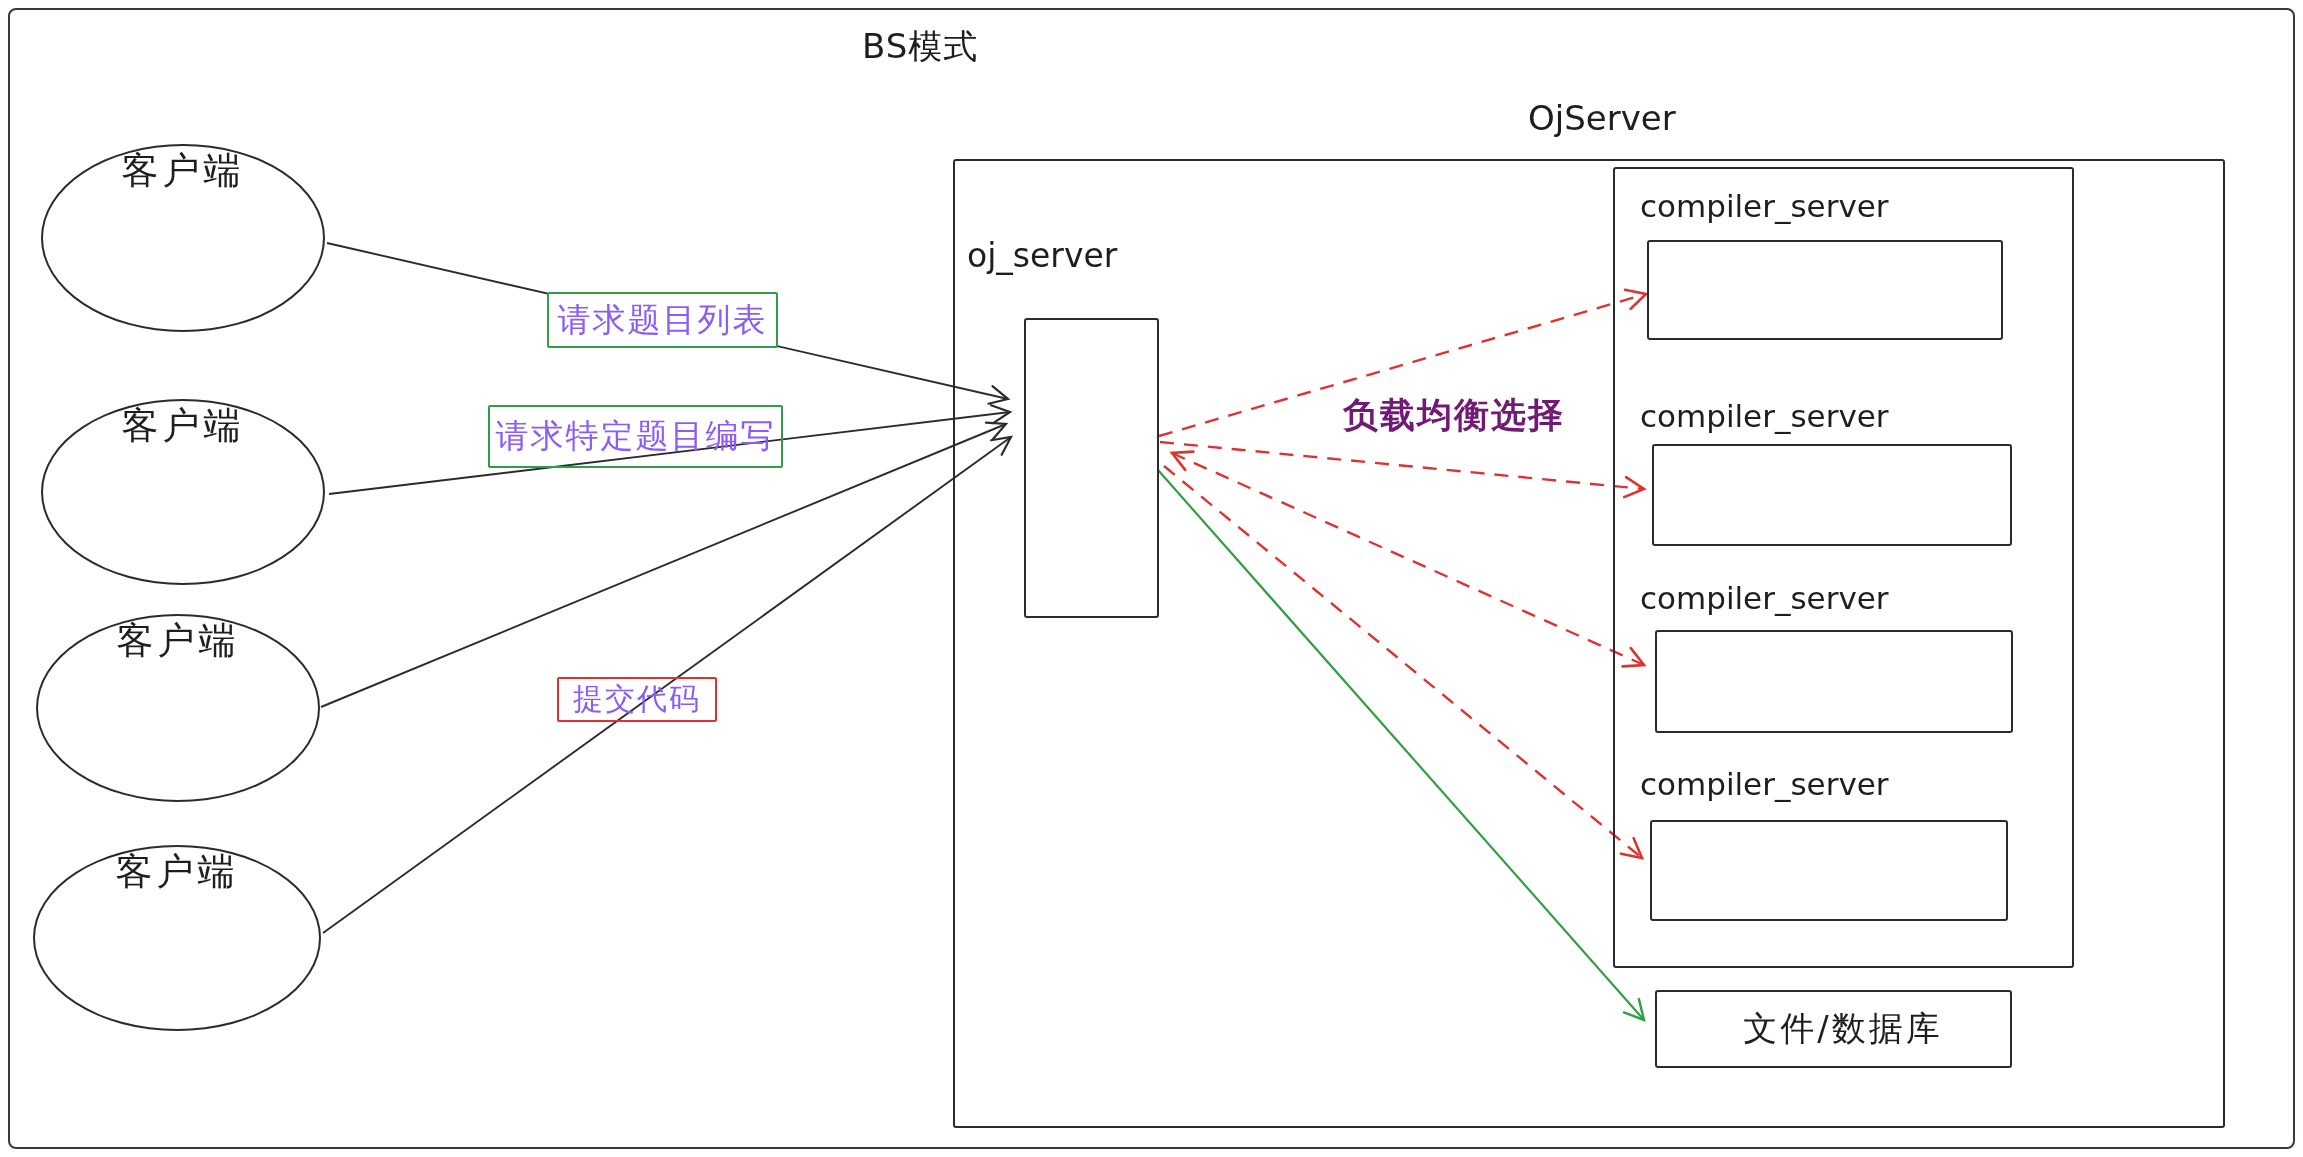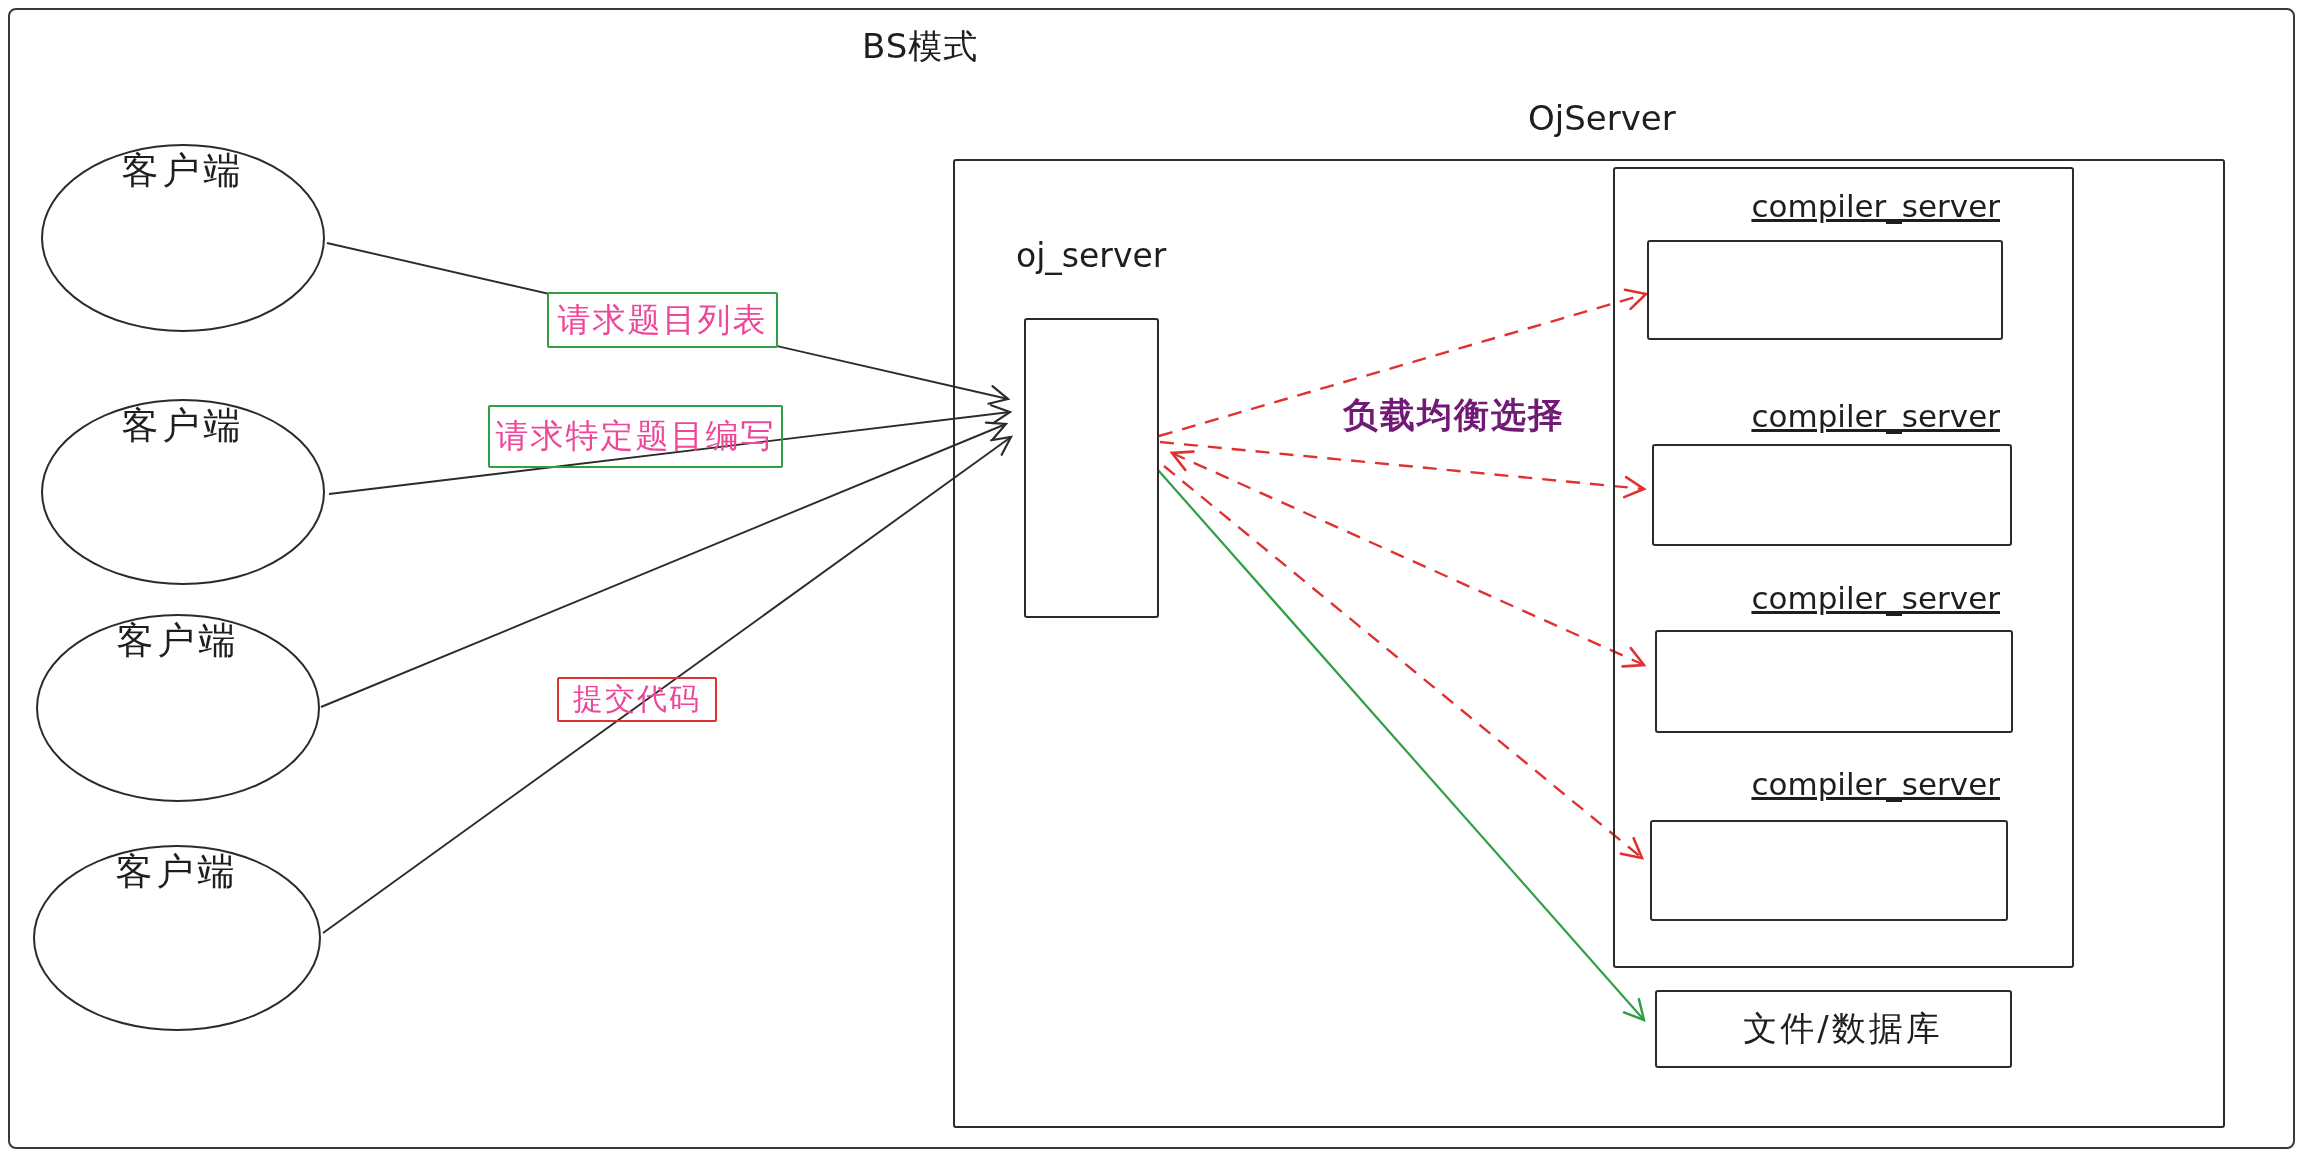--- a/index.html
+++ b/index.html
@@ -23,25 +23,25 @@
   .thick{border-width:2.5px;}
   .label{position:absolute;white-space:nowrap;}
   .ellipse{
     position:absolute;border:2.5px solid #2b2b2b;border-radius:50%;
     display:flex;align-items:flex-start;justify-content:center;
     box-sizing:border-box;font-size:37px;letter-spacing:4px;background:transparent;
   }
   .req-box{
     position:absolute;box-sizing:border-box;border:2.5px solid #2f9e44;
     display:flex;align-items:center;justify-content:center;
-    font-size:33px;letter-spacing:2px;color:#ec4899;border-radius:2px;
+    font-size:33px;letter-spacing:2px;color:#8b5cf6;border-radius:2px;
   }
   .req-red{border-color:#e03131;}
   .opaque{background:#ffffff;}
-  .compiler-label{position:absolute;width:360px;text-align:right;font-size:31px;text-decoration:underline;}
+  .compiler-label{position:absolute;width:360px;text-align:left;font-size:31px;}
   .storage{
     position:absolute;box-sizing:border-box;border:2.5px solid #2b2b2b;border-radius:3px;
     display:flex;align-items:center;justify-content:center;font-size:34px;letter-spacing:3px;padding-left:19px;
   }
   .lb-label{position:absolute;color:#701a75;font-size:35px;font-weight:600;letter-spacing:2px;}
   svg.edges{position:absolute;left:0;top:0;pointer-events:none;}
 </style>
 </head>
 <body>
 
@@ -73,21 +73,21 @@
     <path d="M1158,470 L1644,1020" fill="none" stroke="#2f9e44" stroke-width="2.2" marker-end="url(#mk-green)"></path>
   </svg>
 
   <div class="frame"></div>
 
   <div class="label" style="left:862px;top:24px;font-size:34px;letter-spacing:1px;">BS模式</div>
 
   <div class="label" style="left:1528px;top:98px;font-size:34px;text-align:center;">OjServer</div>
   <div class="sketch-rect thick" style="left:953px;top:159px;width:1272px;height:969px;"></div>
 
-  <div class="label" style="left:1016px;top:236px;font-size:33px;">oj_server</div>
+  <div class="label" style="left:967px;top:236px;font-size:33px;">oj_server</div>
   <div class="sketch-rect" style="left:1024px;top:318px;width:135px;height:300px;"></div>
 
   <div class="sketch-rect" style="left:1613px;top:167px;width:461px;height:801px;"></div>
 
   <div class="compiler-label" style="left:1640px;top:188px;">compiler_server</div>
   <div class="sketch-rect" style="left:1647px;top:240px;width:356px;height:100px;"></div>
 
   <div class="compiler-label" style="left:1640px;top:398px;">compiler_server</div>
   <div class="sketch-rect" style="left:1652px;top:444px;width:360px;height:102px;"></div>
 

